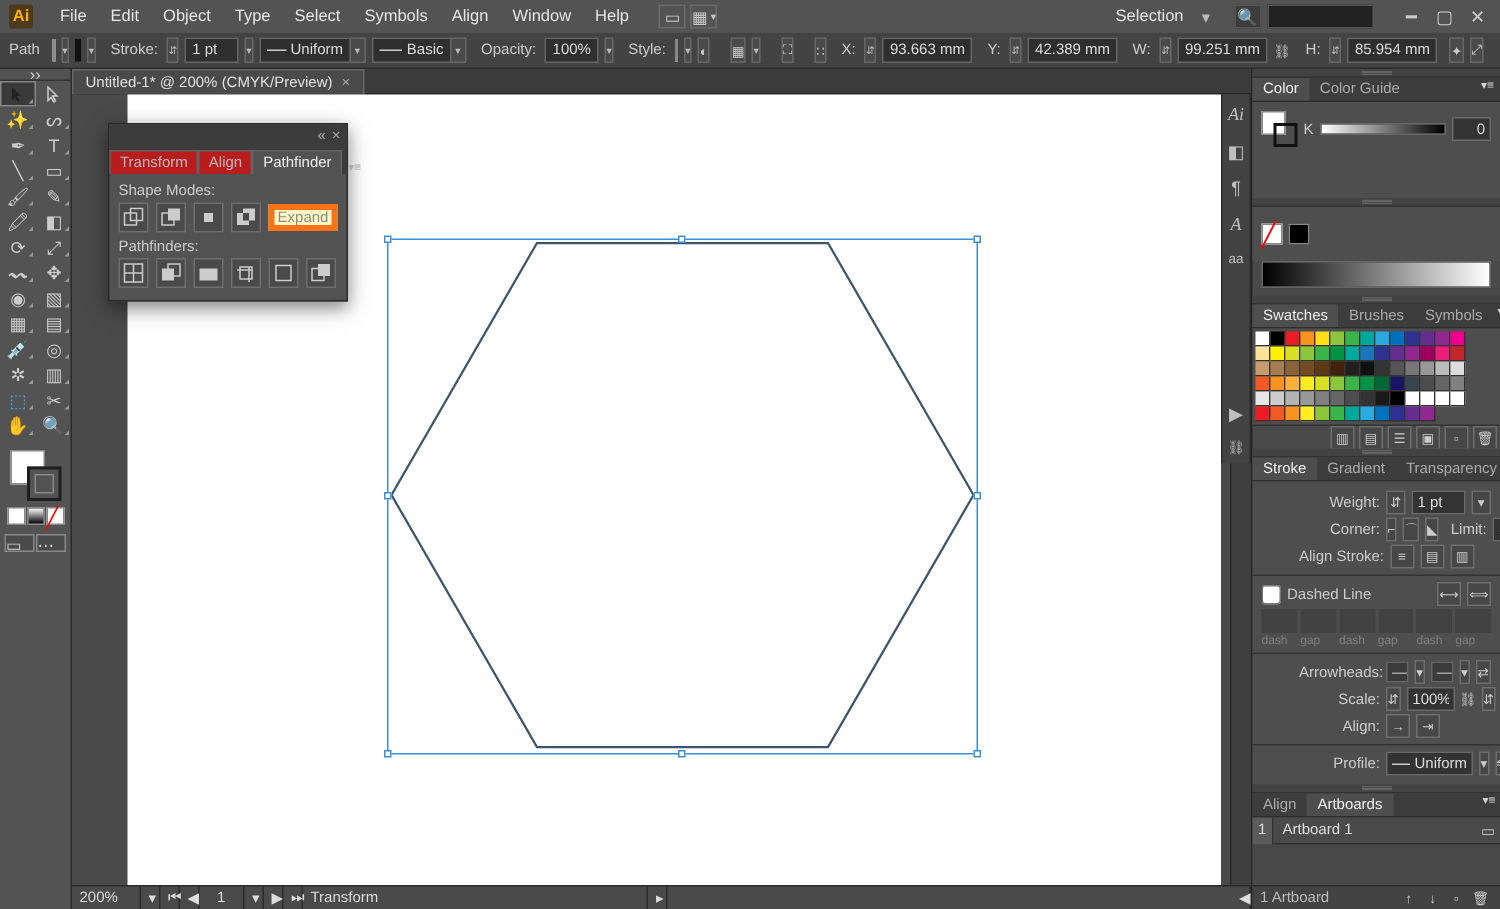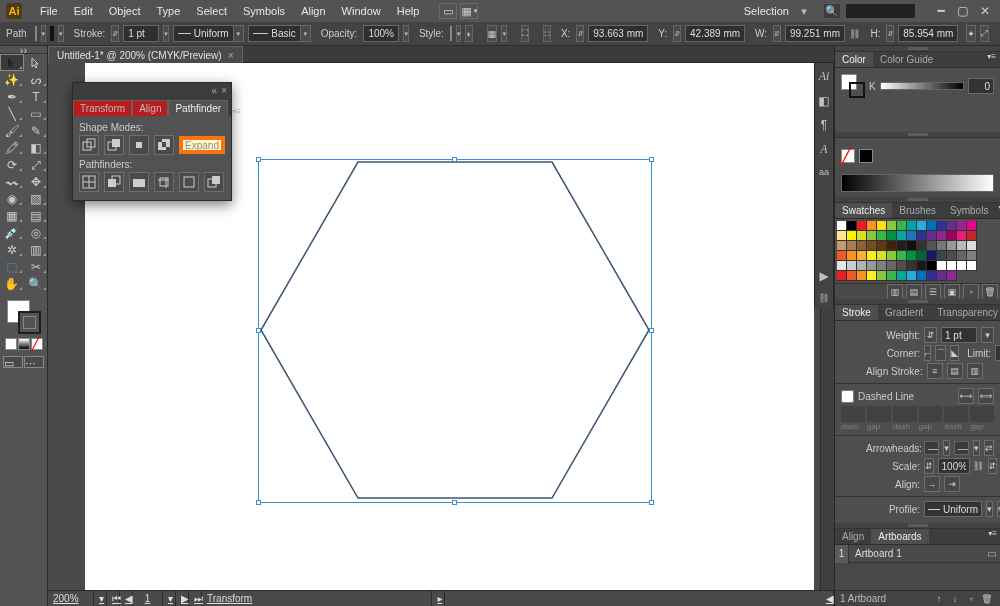--- a/index.html
+++ b/index.html
@@ -50,21 +50,21 @@
   #canvas-wrap{position:absolute;left:48px;top:63px;right:166px;bottom:16px;background:#4a4a4a;}
   #canvas-scroll-v{position:absolute;right:0;top:0;width:14px;bottom:0;background:#3f3f3f;border-left:1px solid #2b2b2b;}
   #canvas-scroll-v .thumb{position:absolute;left:2px;right:2px;top:2px;height:30px;background:#6a6a6a;border:1px solid #888;border-radius:2px;}
   #artboard{position:absolute;left:37px;top:0;right:20px;bottom:0;background:#fff;}
   #hexagon{position:absolute;pointer-events:none;}
   .sel-box{position:absolute;border:1px solid #3a8fd9;}
   .handle{position:absolute;width:5px;height:5px;background:#fff;border:1px solid #3a8fd9;}
 
   
   #statusbar{position:absolute;left:48px;bottom:0;right:166px;height:16px;background:#4a4a4a;border-top:1px solid #2a2a2a;display:flex;align-items:center;font-size:10px;color:#ddd;}
-  .sb-seg{border-right:1px solid #2b2b2b;height:100%;display:flex;align-items:center;padding:0 5px;text-decoration:underline;}
+  .sb-seg{border-right:1px solid #2b2b2b;height:100%;display:flex;align-items:center;padding:0 5px;}
 
   
   #pathfinder{position:absolute;left:72px;top:82px;width:160px;background:#525252;border:1px solid #2a2a2a;box-shadow:0 4px 12px rgba(0,0,0,.5);}
   #pathfinder .pf-head{height:15px;background:#3c3c3c;display:flex;justify-content:flex-end;align-items:center;gap:4px;padding:0 4px;}
   #pathfinder .pf-tabs{display:flex;align-items:flex-end;height:18px;background:#3c3c3c;}
   .pf-tab{padding:2px 6px;font-size:10px;color:#bbb;background:#b91c1c;border:1px solid #626262;border-bottom:none;}
   .pf-tab.active{background:#525252;color:#eee;}
   .pf-body{padding:4px 6px;}
   .pf-label{font-size:10px;color:#ccc;margin:2px 0;}
   .pf-row{display:flex;gap:5px;align-items:center;margin-bottom:4px;}

